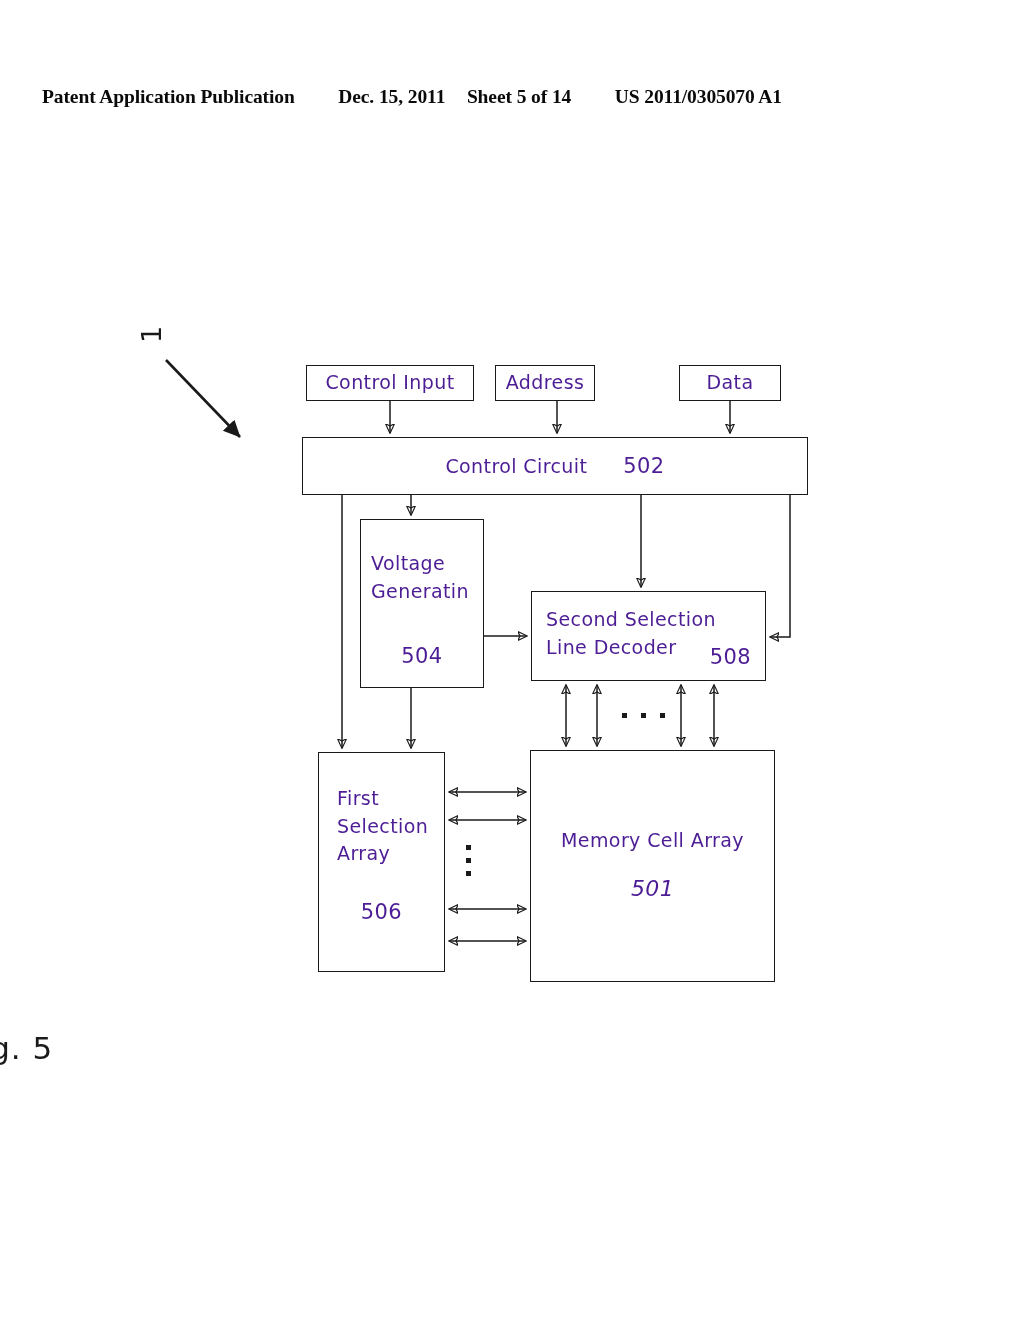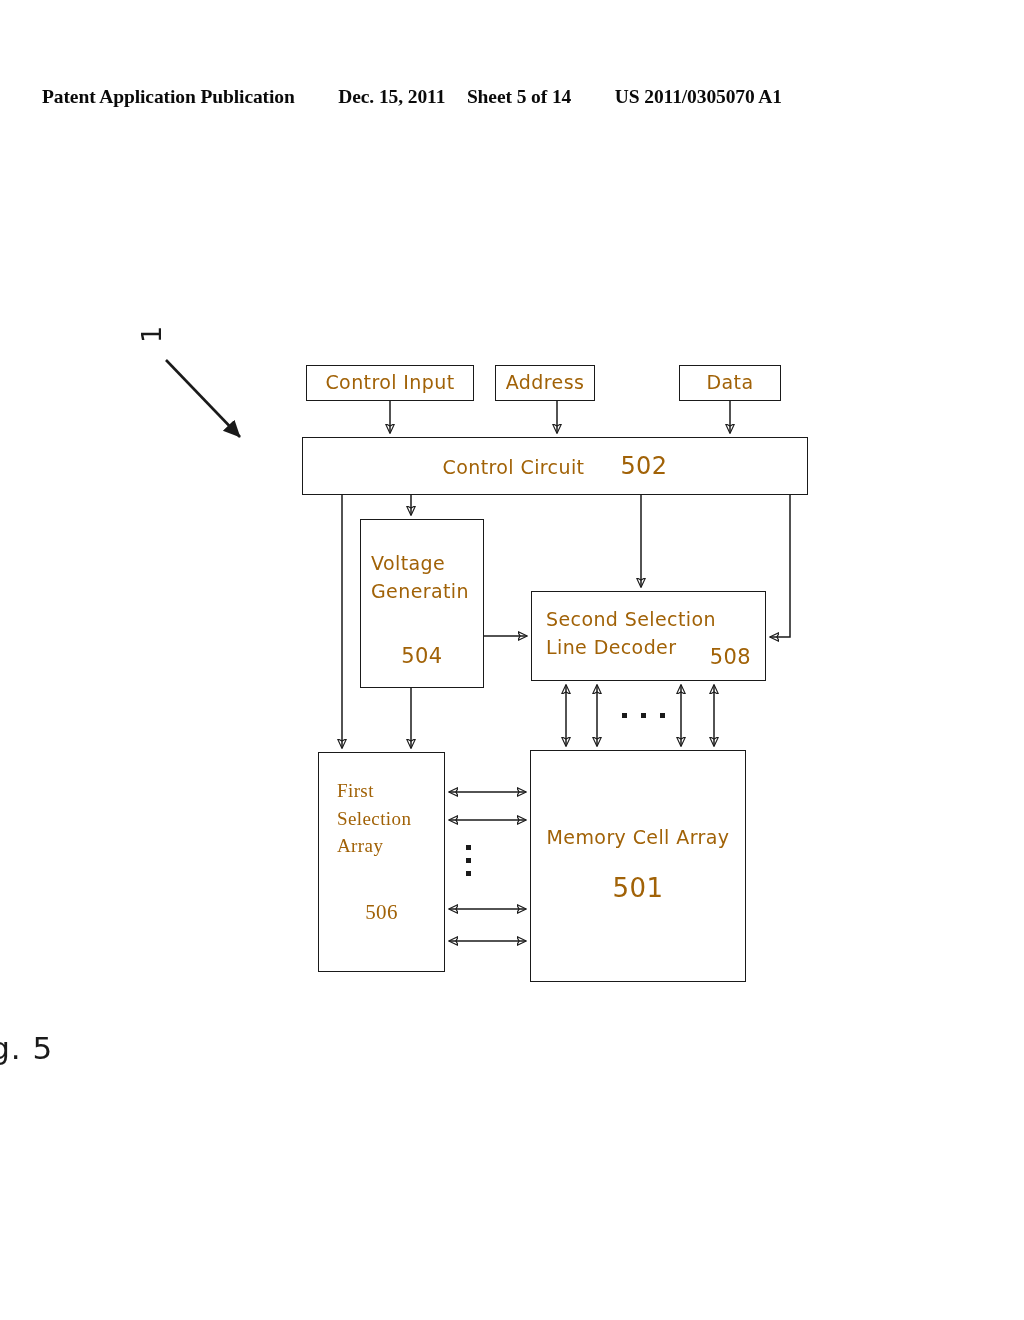--- a/index.html
+++ b/index.html
@@ -42,21 +42,21 @@
     width: 1024px;
     height: 1320px;
   }
 
   
   .fbox {
     position: absolute;
     box-sizing: border-box;
     border: 1.6px solid #1a1a1a;
     background: #ffffff;
-    color: #a16207;
+    color: #4c1d95;
     font-family: "DejaVu Sans", sans-serif;
     font-size: 19px;
     line-height: 1.45;
     letter-spacing: 0.4px;
   }
   .fbox .lbl { display: block; }
 
   
   .box-center {
     display: flex;
@@ -64,21 +64,21 @@
     justify-content: center;
     text-align: center;
   }
 
   
   #box-control-circuit {
     left: 302px;  top: 437px;  width: 506px; height: 58px;
     display: flex; align-items: center; justify-content: center;
   }
   #box-control-circuit .inner { display: flex; align-items: baseline; }
-  #box-control-circuit .refnum { margin-left: 36px; font-size: 24px; }
+  #box-control-circuit .refnum { margin-left: 36px; font-size: 21px; }
 
   
   #box-control-input { left: 306px; top: 365px; width: 168px; height: 36px; }
   #box-address       { left: 495px; top: 365px; width: 100px; height: 36px; }
   #box-data          { left: 679px; top: 365px; width: 102px; height: 36px; }
 
   
   #box-voltage-gen {
     left: 360px; top: 519px; width: 124px; height: 169px;
     padding: 30px 0 8px 10px;
@@ -93,35 +93,34 @@
     left: 531px; top: 591px; width: 235px; height: 90px;
     padding: 14px 0 0 14px;
   }
   #box-second-sel .refnum {
     position: absolute; right: 14px; bottom: 8px; font-size: 21px;
   }
 
   
   #box-first-sel {
     left: 318px; top: 752px; width: 127px; height: 220px;
-    padding: 24px 0 0 18px;
-    font-family: Liberation Serif, serif;
+    padding: 32px 0 0 18px;
   }
   #box-first-sel .refnum {
     position: absolute; left: 0; right: 0; bottom: 44px;
     text-align: center; font-size: 21px;
   }
 
   
   #box-memory-array {
-    left: 530px; top: 750px; width: 216px; height: 232px;
+    left: 530px; top: 750px; width: 245px; height: 232px;
     display: flex; flex-direction: column;
     align-items: center; justify-content: center; text-align: center;
   }
-  #box-memory-array .refnum { font-size: 26px; margin-top: 18px; }
+  #box-memory-array .refnum { font-size: 22px; margin-top: 18px; font-style: italic; }
 
   
   #wires {
     position: absolute;
     left: 0; top: 0;
     width: 1024px; height: 1320px;
     pointer-events: none;
   }
 
   

